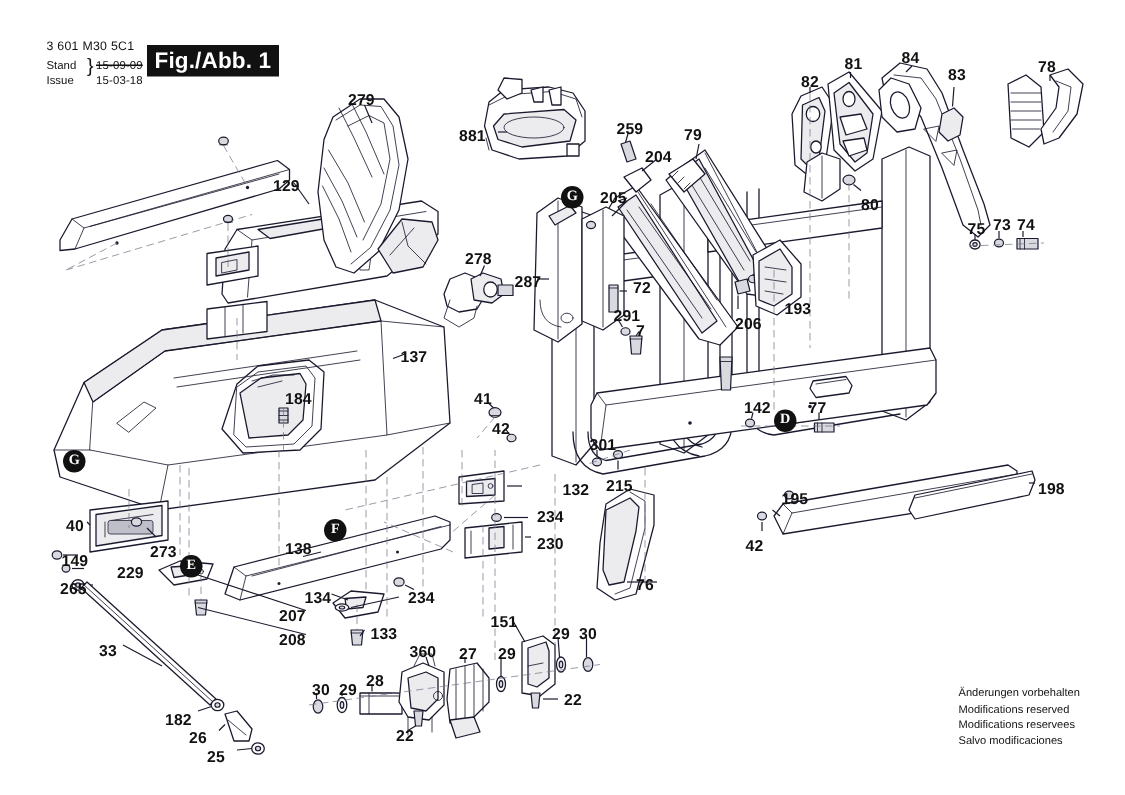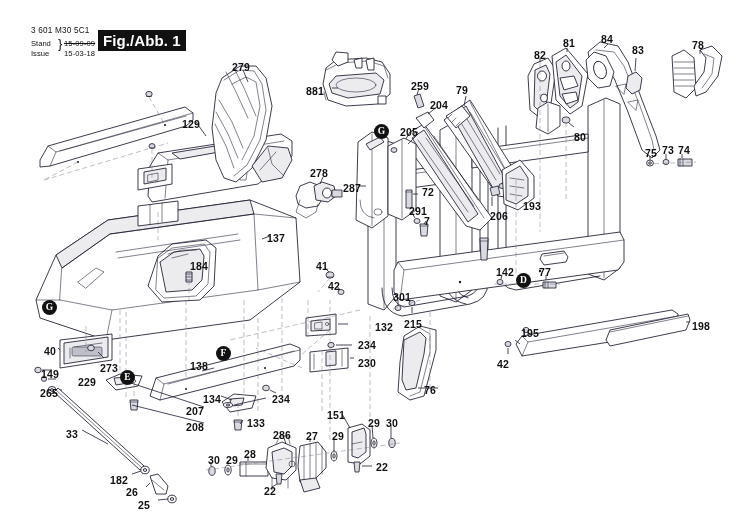--- a/index.html
+++ b/index.html
@@ -124,20 +124,26 @@
       <div class="rev-label">Stand</div>
       <div class="rev-brace">}</div>
       <div class="rev-val struck">15-09-09</div>
       <div class="rev-label">Issue</div>
       <div class="rev-val">15-03-18</div>
     </div>
   </div>
 
   <div id="fig-badge">Fig./Abb. 1</div>
 
+  <div id="footer-notes">
+    <div>Änderungen vorbehalten</div>
+    <div>Modifications reserved</div>
+    <div>Modifications reservees</div>
+    <div>Salvo modificaciones</div>
+  </div>
 
   <svg id="drawing" viewBox="0 0 750 530">
     <defs>
       <style>
         .ln   { fill:none; stroke:#1a1a2e; stroke-width:0.85; stroke-linejoin:round; stroke-linecap:round; }
         .lnT  { fill:none; stroke:#1a1a2e; stroke-width:0.55; stroke-linejoin:round; stroke-linecap:round; }
         .fillW{ fill:#ffffff; stroke:#1a1a2e; stroke-width:0.85; stroke-linejoin:round; }
         .fillG{ fill:#ececeF; stroke:#1a1a2e; stroke-width:0.85; stroke-linejoin:round; }
         .fillD{ fill:#d9d9e0; stroke:#1a1a2e; stroke-width:0.8; stroke-linejoin:round; }
         .leader { fill:none; stroke:#1a1a2e; stroke-width:0.8; }
@@ -611,21 +617,21 @@
       <div class="callout" style="left: 41px; top: 369px;">149</div>
       <div class="callout" style="left: 34px; top: 377px; margin-left: 44px;">229</div>
       <div class="callout" style="left: 40px; top: 388px;">265</div>
       <div class="callout" style="left: 66px; top: 429px;">33</div>
       <div class="callout" style="left: 110px; top: 475px;">182</div>
       <div class="callout" style="left: 126px; top: 487px;">26</div>
       <div class="callout" style="left: 138px; top: 500px;">25</div>
       <div class="callout" style="left: 208px; top: 455px;">30</div>
       <div class="callout" style="left: 226px; top: 455px;">29</div>
       <div class="callout" style="left: 244px; top: 449px;">28</div>
-      <div class="callout" style="left: 273px; top: 430px;">286</div>
+      <div class="callout" style="left: 273px; top: 430px;">360</div>
       <div class="callout" style="left: 306px; top: 431px;">27</div>
       <div class="callout" style="left: 332px; top: 431px;">29</div>
       <div class="callout" style="left: 327px; top: 410px;">151</div>
       <div class="callout" style="left: 368px; top: 418px;">29</div>
       <div class="callout" style="left: 386px; top: 418px;">30</div>
       <div class="callout" style="left: 264px; top: 486px;">22</div>
       <div class="callout" style="left: 376px; top: 462px;">22</div>
       <div class="callout" style="left: 411px; top: 81px;">259</div>
       <div class="callout" style="left: 430px; top: 100px;">204</div>
       <div class="callout" style="left: 400px; top: 127px;">205</div>

